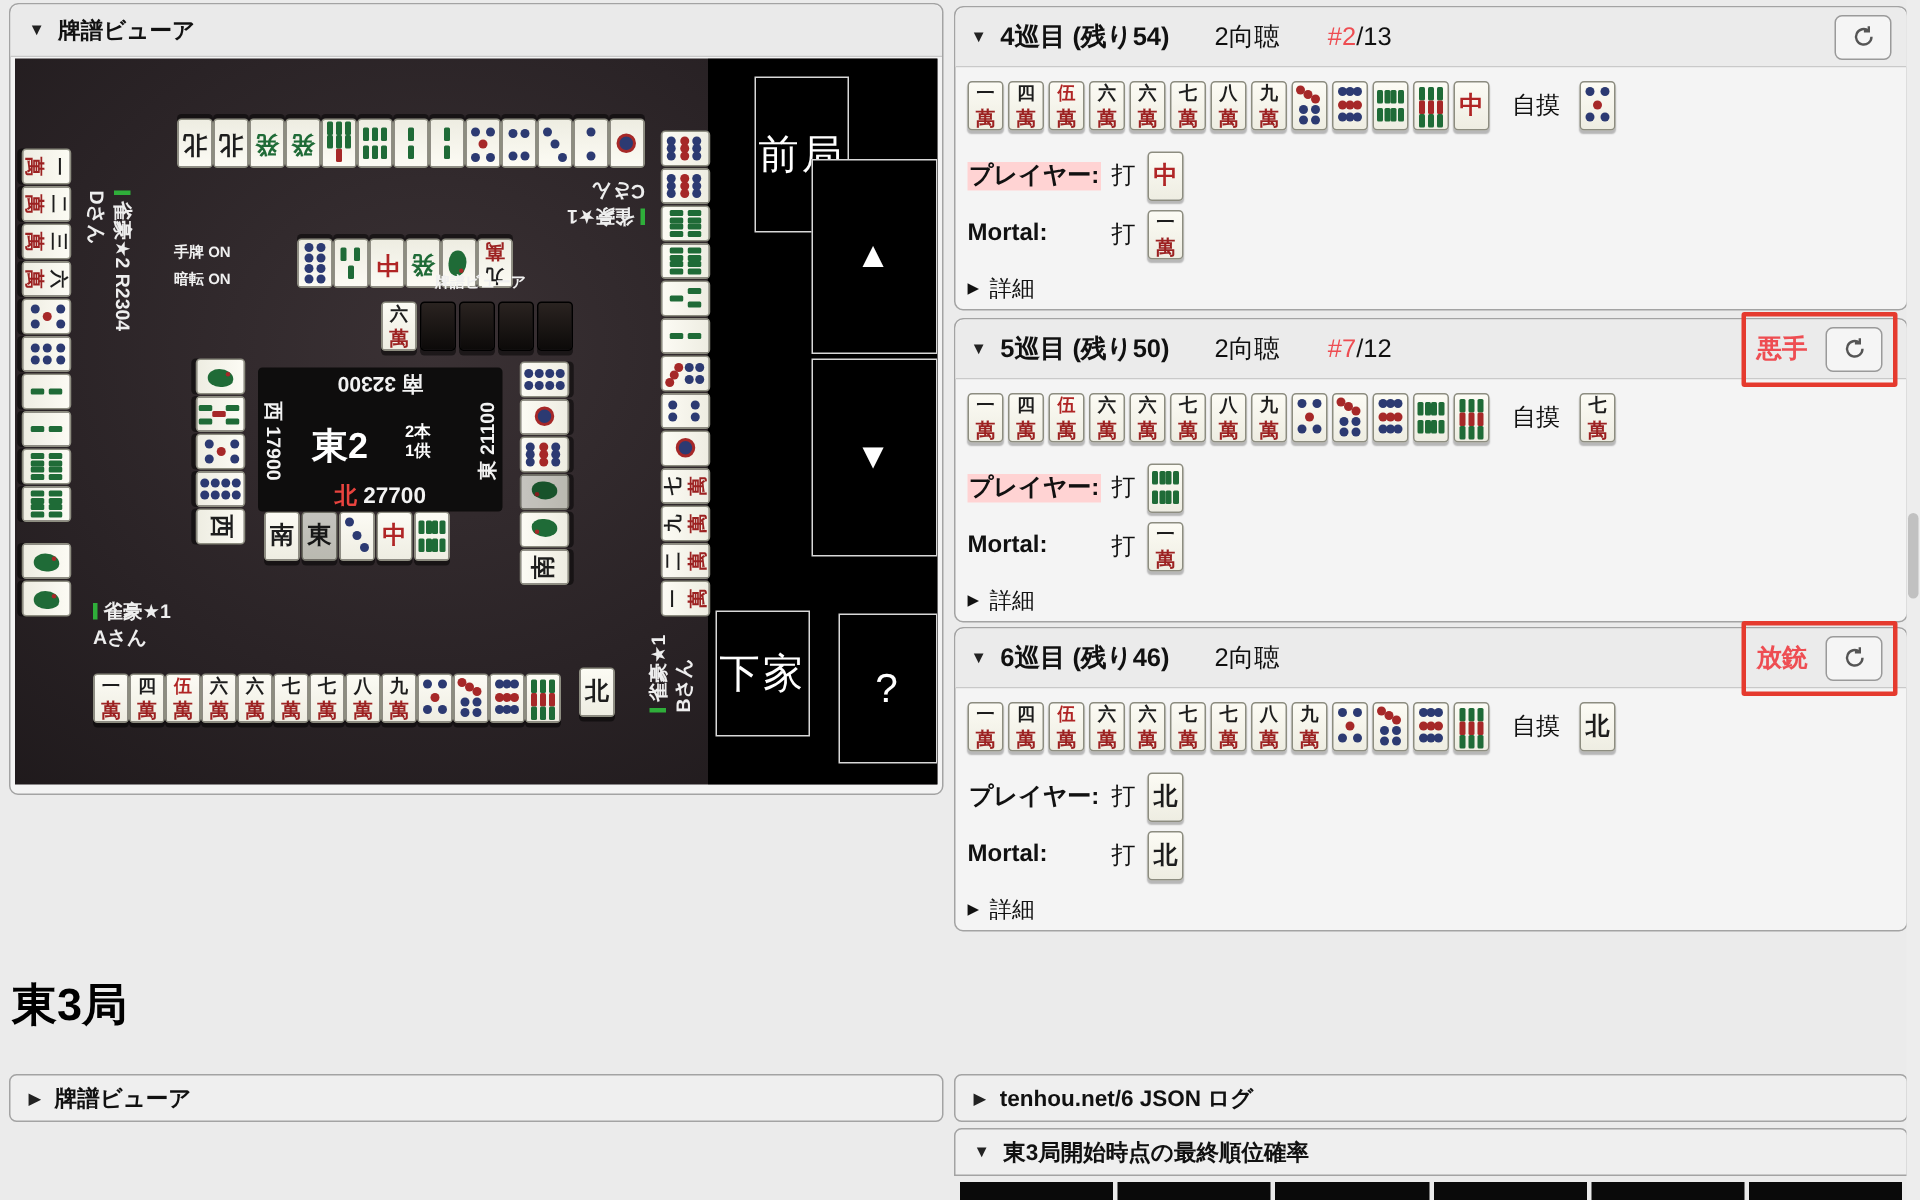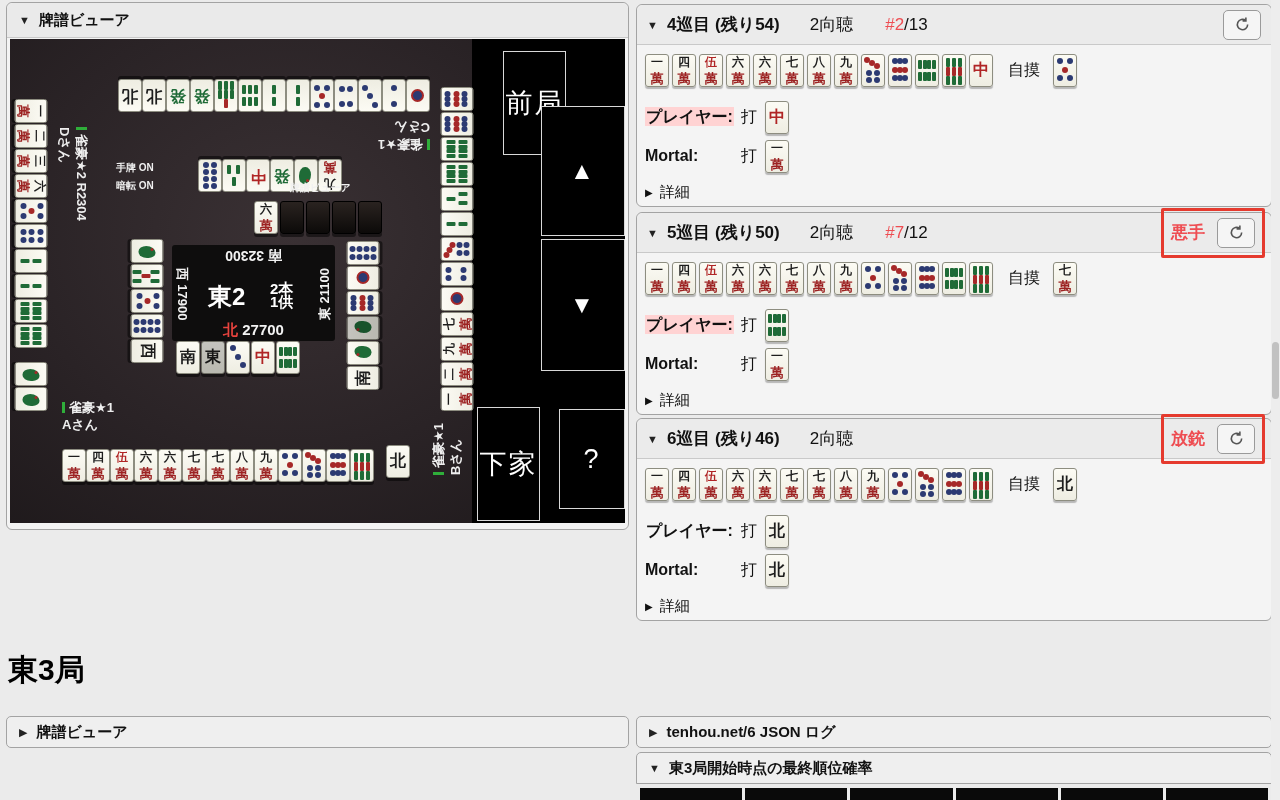--- a/index.html
+++ b/index.html
@@ -49,21 +49,21 @@
   .nameblk{position:absolute;color:#eee;font-size:13px;font-weight:bold;line-height:17px;white-space:nowrap;}
   .gbar{display:inline-block;width:3px;height:11px;background:#2fae3a;margin-right:4px;vertical-align:-1px;}
   .rot180{transform:rotate(180deg);}
   .cpanel{position:absolute;left:162px;top:206px;width:163px;height:96px;background:#0e0d0d;border-radius:3px;}
   .cpanel .t{position:absolute;left:0;top:1px;width:100%;text-align:center;color:#f2f2f2;font-size:14px;font-weight:bold;transform:rotate(180deg);}
   .cpanel .b{position:absolute;left:0;bottom:1px;width:100%;text-align:center;color:#f2f2f2;font-size:15px;font-weight:bold;}
   .cpanel .lw{position:absolute;left:-40px;top:40px;width:100px;text-align:center;color:#f2f2f2;font-size:13px;font-weight:bold;transform:rotate(90deg);}
   .cpanel .rw{position:absolute;right:-40px;top:40px;width:100px;text-align:center;color:#f2f2f2;font-size:13px;font-weight:bold;transform:rotate(-90deg);}
   .wred{color:#e8433e;}
   .round{position:absolute;left:36px;top:36px;color:#fff;font-size:24px;font-weight:bold;}
-  .honba{position:absolute;left:98px;top:37px;color:#fff;font-size:15px;line-height:13px;font-weight:bold;}
+  .honba{position:absolute;left:98px;top:37px;color:#fff;font-size:11px;line-height:13px;font-weight:bold;}
 
   
   .tpanel{position:absolute;left:636px;width:636px;height:203px;background:#f4f4f4;border:1px solid #a3a3a3;border-radius:6px;box-sizing:border-box;}
   .thead{display:flex;align-items:center;height:39px;padding:0 10px;background:#ebebeb;border-bottom:1px solid #c9c9c9;border-radius:6px 6px 0 0;font-size:17px;color:#111;overflow:visible;}
   .ttitle{font-weight:bold;margin-left:9px;}
   .tshan{margin-left:30px;}
   .trank{margin-left:32px;}
   .red{color:#ee4d52;}
   .rbtn{width:36px;height:28px;border:1px solid #9a9a9a;border-radius:5px;background:#f5f5f5;display:flex;align-items:center;justify-content:center;cursor:pointer;flex:none;}
   .alertbox{display:flex;align-items:center;gap:12px;margin-left:auto;border:3px solid #e53a2e;border-radius:2px;padding:7px 7px;margin-top:-9px;margin-bottom:-9px;margin-right:-4px;position:relative;z-index:2;background:transparent;}
@@ -94,21 +94,21 @@
   <div class="panel" style="left:6px;top:2px;width:623px;height:528px;">
     <div class="phead">
       <span class="arr">▼</span>
       <span>牌譜ビューア</span>
     </div>
 
     <div class="board">
 
       <div class="bstrip"></div>
       <div class="bbtn" style="left:493px;top:12px;width:63px;height:104px;">前局</div>
-      <div class="bbtn" style="left:467px;top:368px;width:63px;height:114px;">下家</div>
+      <div class="bbtn" style="left:467px;top:368px;width:63px;height:84px;">下家</div>
       <div class="bbtn" style="left:531px;top:67px;width:84px;height:130px;font-size:24px;">▲</div>
       <div class="bbtn" style="left:531px;top:200px;width:84px;height:132px;font-size:24px;">▼</div>
       <div class="bbtn" style="left:549px;top:370px;width:66px;height:100px;">?</div>
 
       <div class="tilerow" style="position:absolute;left:108px;top:40px;gap:0;">
           <div class="twu">
             <div class="tile">
               <div class="hz k">北</div>
             </div>
           </div>

